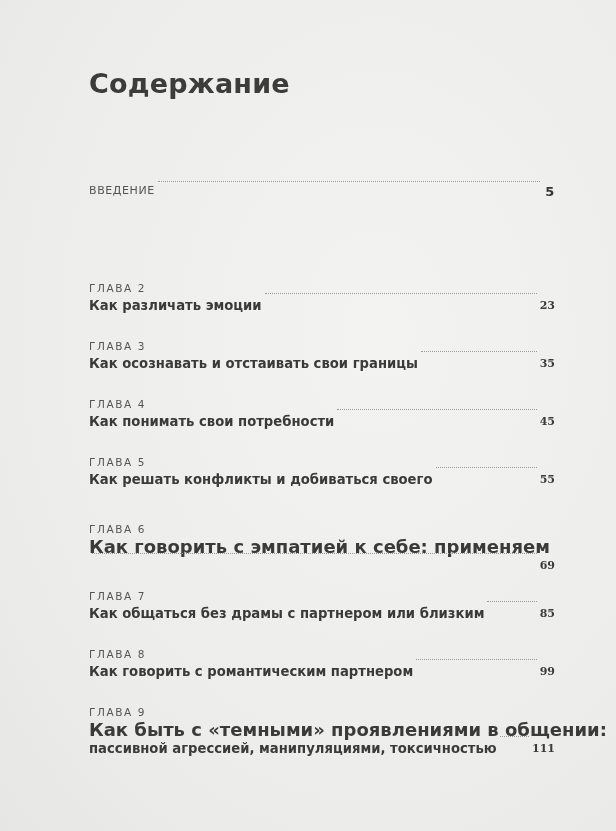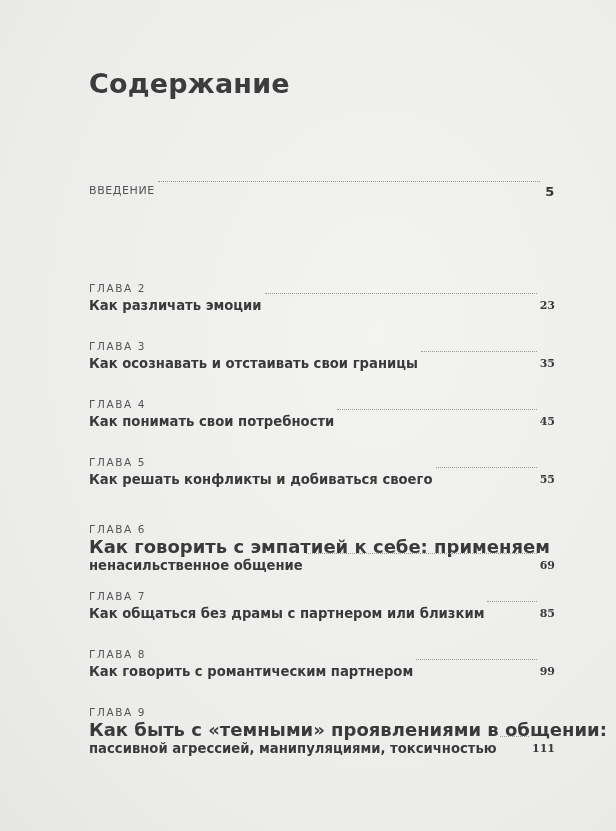--- a/index.html
+++ b/index.html
@@ -93,21 +93,20 @@
           <span class="text">Как решать конфликты и добиваться своего</span>
           <span class="leader"></span>
           <span class="pg">55</span>
         </div>
     </div>
 
     <div class="entry" style="top:337px">
       <div class="chap">ГЛАВА 6</div>
       <div class="line1">Как говорить с эмпатией к себе: применяем</div>
       <div class="row ttl">
-          <span class="text">ненасильственное общение</span>
           <span class="leader"></span>
           <span class="pg">69</span>
         </div>
     </div>
 
     <div class="entry" style="top:404px">
       <div class="chap">ГЛАВА 7</div>
       <div class="row ttl">
           <span class="text">Как общаться без драмы с партнером или близким</span>
           <span class="leader"></span>

